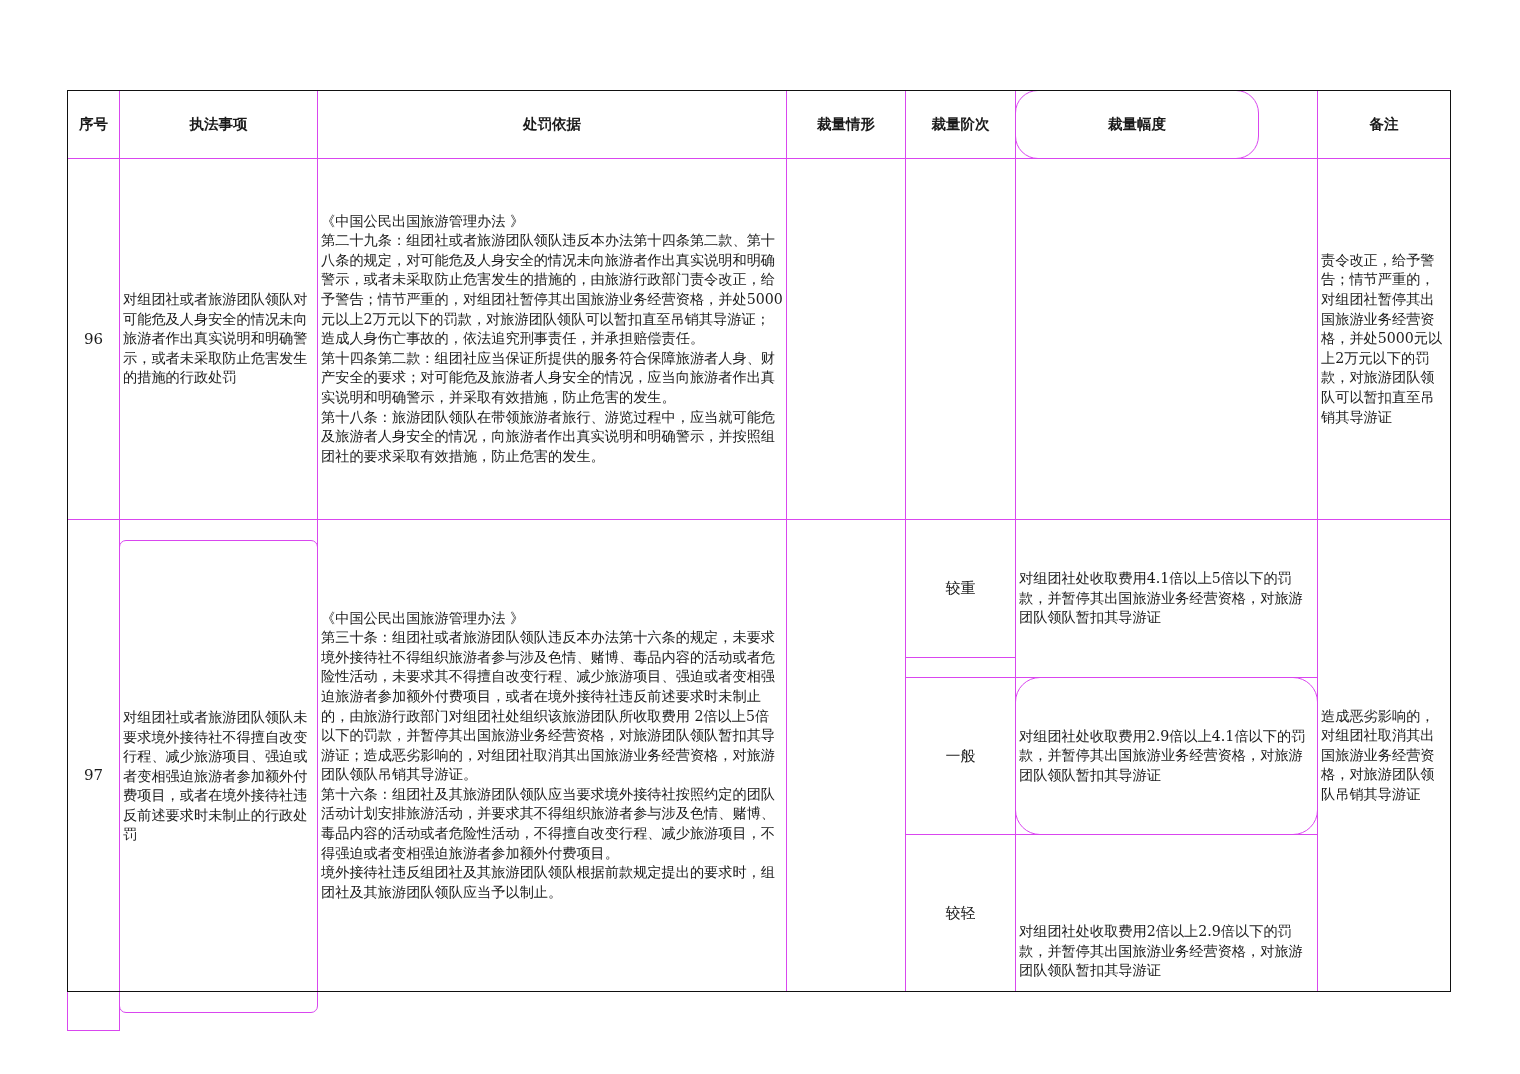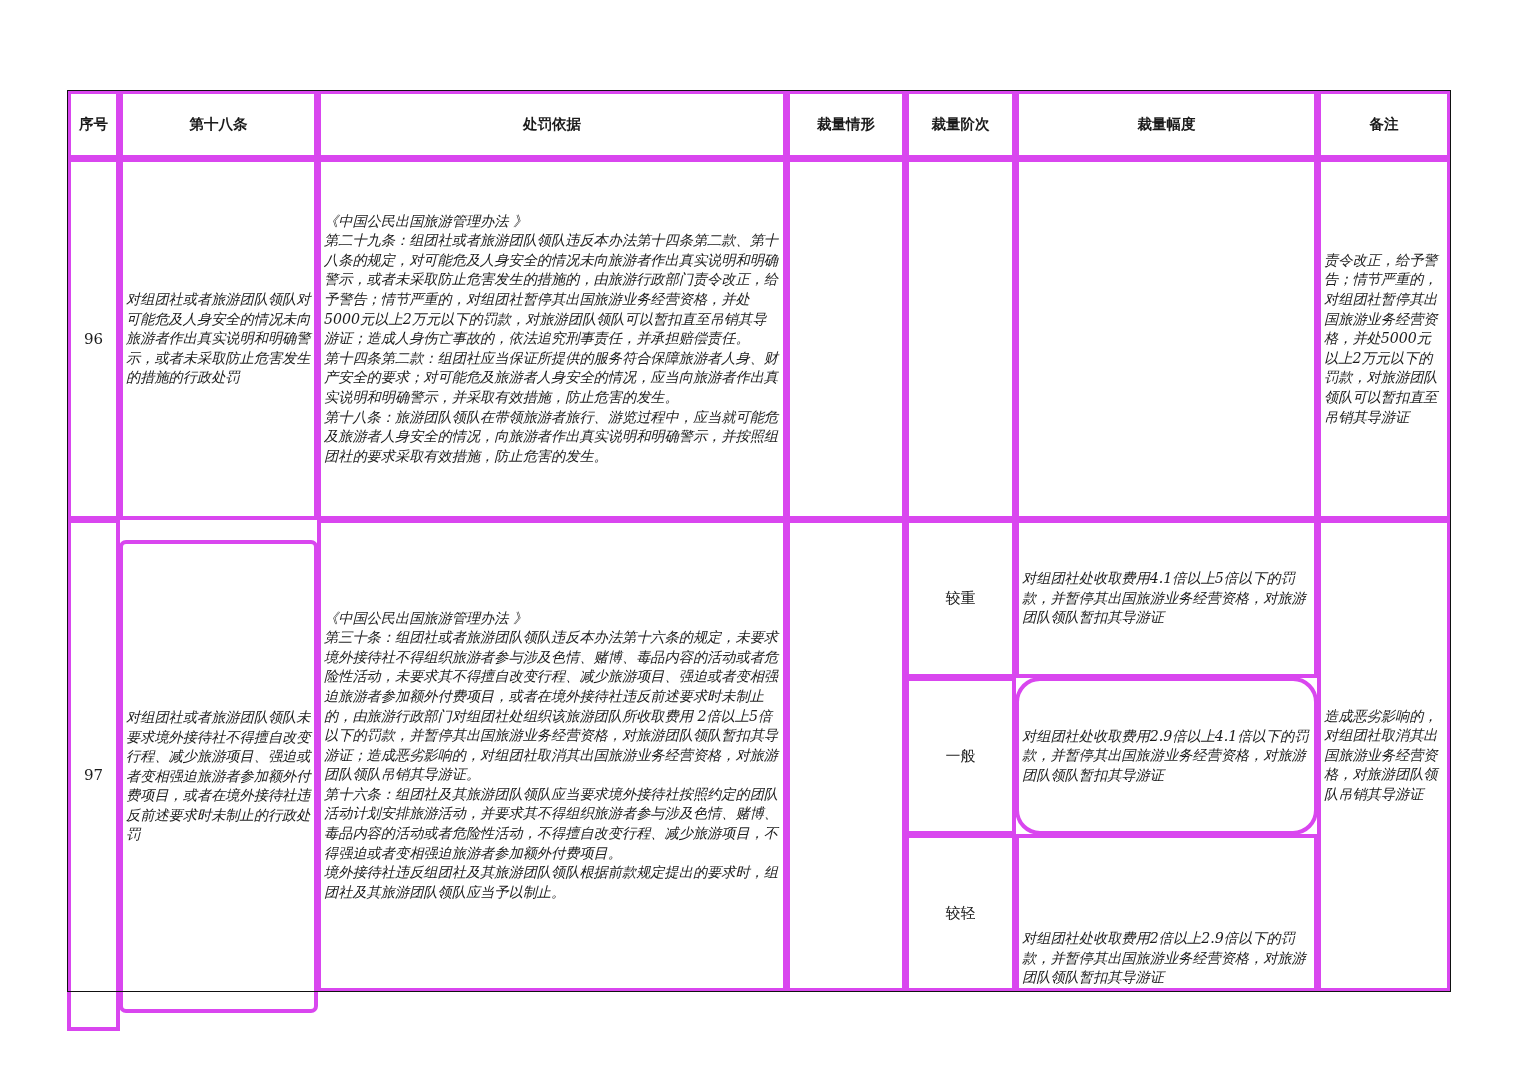--- a/index.html
+++ b/index.html
@@ -1,38 +1,38 @@
 <!DOCTYPE html>
 <html><head>
 <meta charset="utf-8">
 <style>
   html, body { margin:0; padding:0; background:#fff; }
   body { width:1520px; height:1074px; position:relative; overflow:hidden;
          font-family: "DejaVu Serif", "Liberation Serif", serif; color:#1a1a1a; }
   .tbl { position:absolute; left:67px; top:90px; width:1384px; height:902px; }
-  .cell { position:absolute; box-sizing:border-box; border:4px solid #d946ef; overflow:hidden; }
+  .cell { position:absolute; box-sizing:border-box; border:1px solid #d946ef; overflow:hidden; }
   .hdr { display:flex; align-items:center; justify-content:center;
          font-family:"DejaVu Sans","Liberation Sans",sans-serif; font-weight:bold; font-size:14.5px; }
-  .txt { font-size:14.2px; line-height:19.6px; padding:0 3px; white-space:pre-wrap;font-style:italic; }
+  .txt { font-size:14.2px; line-height:19.6px; padding:10px 3px; white-space:pre-wrap; }
   .vc { display:flex; align-items:center; }
   .cc { display:flex; align-items:center; justify-content:center; font-size:15px; }
   .outer { position:absolute; left:0; top:0; width:1384px; height:902px; box-sizing:border-box;
            border:1.5px solid #111; pointer-events:none; }
 </style>
 </head>
 <body>
 
 <div class="tbl">
 
   <div class="cell hdr" style="left:0;top:0;width:53px;height:69px;">序号</div>
-  <div class="cell hdr" style="left:52px;top:0;width:199px;height:69px;">第十八条</div>
+  <div class="cell hdr" style="left:52px;top:0;width:199px;height:69px;">执法事项</div>
   <div class="cell hdr" style="left:250px;top:0;width:470px;height:69px;">处罚依据</div>
   <div class="cell hdr" style="left:719px;top:0;width:120px;height:69px;">裁量情形</div>
   <div class="cell hdr" style="left:838px;top:0;width:111px;height:69px;">裁量阶次</div>
-  <div class="cell hdr" style="left:948px;top:0;width:303px;height:69px;">裁量幅度</div>
+  <div class="cell hdr" style="left:948px;top:0;width:244px;height:69px;border-radius:23px;">裁量幅度</div>
   <div class="cell hdr" style="left:1250px;top:0;width:134px;height:69px;">备注</div>
 
   <div class="cell cc" style="left:0;top:68px;width:53px;height:362px;">96</div>
   <div class="cell txt vc" style="left:52px;top:68px;width:199px;height:362px;"><span>对组团社或者旅游团队领队对可能危及人身安全的情况未向旅游者作出真实说明和明确警示，或者未采取防止危害发生的措施的行政处罚</span></div>
   <div class="cell txt vc" style="left:250px;top:68px;width:470px;height:362px;"><span>《中国公民出国旅游管理办法 》
 第二十九条：组团社或者旅游团队领队违反本办法第十四条第二款、第十八条的规定，对可能危及人身安全的情况未向旅游者作出真实说明和明确警示，或者未采取防止危害发生的措施的，由旅游行政部门责令改正，给予警告；情节严重的，对组团社暂停其出国旅游业务经营资格，并处5000元以上2万元以下的罚款，对旅游团队领队可以暂扣直至吊销其导游证；造成人身伤亡事故的，依法追究刑事责任，并承担赔偿责任。
 第十四条第二款：组团社应当保证所提供的服务符合保障旅游者人身、财产安全的要求；对可能危及旅游者人身安全的情况，应当向旅游者作出真实说明和明确警示，并采取有效措施，防止危害的发生。
 第十八条：旅游团队领队在带领旅游者旅行、游览过程中，应当就可能危及旅游者人身安全的情况，向旅游者作出真实说明和明确警示，并按照组团社的要求采取有效措施，防止危害的发生。</span></div>
   <div class="cell txt vc" style="left:719px;top:68px;width:120px;height:362px;"></div>
   <div class="cell" style="left:838px;top:68px;width:111px;height:362px;"></div>
@@ -40,21 +40,21 @@
   <div class="cell txt vc" style="left:1250px;top:68px;width:134px;height:362px;"><span>责令改正，给予警告；情节严重的，对组团社暂停其出国旅游业务经营资格，并处5000元以上2万元以下的罚款，对旅游团队领队可以暂扣直至吊销其导游证</span></div>
 
   <div class="cell cc" style="left:0;top:429px;width:53px;height:512px;">97</div>
   <div class="cell txt vc" style="left:52px;top:450px;width:199px;height:473px;border-radius:7px;"><span>对组团社或者旅游团队领队未要求境外接待社不得擅自改变行程、减少旅游项目、强迫或者变相强迫旅游者参加额外付费项目，或者在境外接待社违反前述要求时未制止的行政处罚</span></div>
   <div class="cell txt vc" style="left:250px;top:429px;width:470px;height:473px;"><span>《中国公民出国旅游管理办法 》
 第三十条：组团社或者旅游团队领队违反本办法第十六条的规定，未要求境外接待社不得组织旅游者参与涉及色情、赌博、毒品内容的活动或者危险性活动，未要求其不得擅自改变行程、减少旅游项目、强迫或者变相强迫旅游者参加额外付费项目，或者在境外接待社违反前述要求时未制止的，由旅游行政部门对组团社处组织该旅游团队所收取费用 2倍以上5倍以下的罚款，并暂停其出国旅游业务经营资格，对旅游团队领队暂扣其导游证；造成恶劣影响的，对组团社取消其出国旅游业务经营资格，对旅游团队领队吊销其导游证。
 第十六条：组团社及其旅游团队领队应当要求境外接待社按照约定的团队活动计划安排旅游活动，并要求其不得组织旅游者参与涉及色情、赌博、毒品内容的活动或者危险性活动，不得擅自改变行程、减少旅游项目，不得强迫或者变相强迫旅游者参加额外付费项目。
 境外接待社违反组团社及其旅游团队领队根据前款规定提出的要求时，组团社及其旅游团队领队应当予以制止。</span></div>
   <div class="cell" style="left:719px;top:429px;width:120px;height:473px;"></div>
 
-  <div class="cell cc" style="left:838px;top:429px;width:111px;height:159px;">较重</div>
+  <div class="cell cc" style="left:838px;top:429px;width:111px;height:139px;">较重</div>
   <div class="cell txt vc" style="left:948px;top:429px;width:303px;height:159px;"><span>对组团社处收取费用4.1倍以上5倍以下的罚款，并暂停其出国旅游业务经营资格，对旅游团队领队暂扣其导游证</span></div>
 
   <div class="cell cc" style="left:838px;top:587px;width:111px;height:158px;">一般</div>
   <div class="cell txt vc" style="left:948px;top:587px;width:303px;height:158px;border-radius:25px;"><span>对组团社处收取费用2.9倍以上4.1倍以下的罚款，并暂停其出国旅游业务经营资格，对旅游团队领队暂扣其导游证</span></div>
 
   <div class="cell cc" style="left:838px;top:744px;width:111px;height:158px;">较轻</div>
   <div class="cell txt vc" style="left:948px;top:744px;width:303px;height:158px;align-items:flex-end;"><span>对组团社处收取费用2倍以上2.9倍以下的罚款，并暂停其出国旅游业务经营资格，对旅游团队领队暂扣其导游证</span></div>
 
   <div class="cell txt vc" style="left:1250px;top:429px;width:134px;height:473px;"><span>造成恶劣影响的，对组团社取消其出国旅游业务经营资格，对旅游团队领队吊销其导游证</span></div>
 

